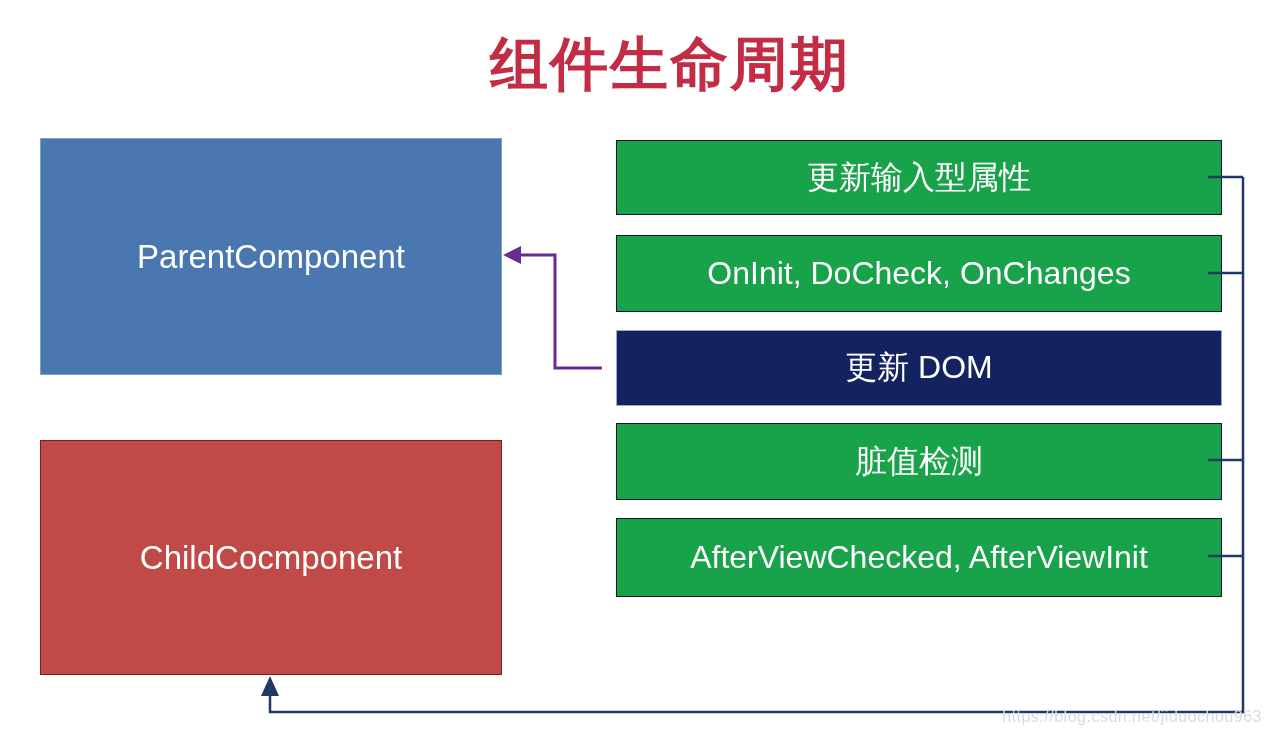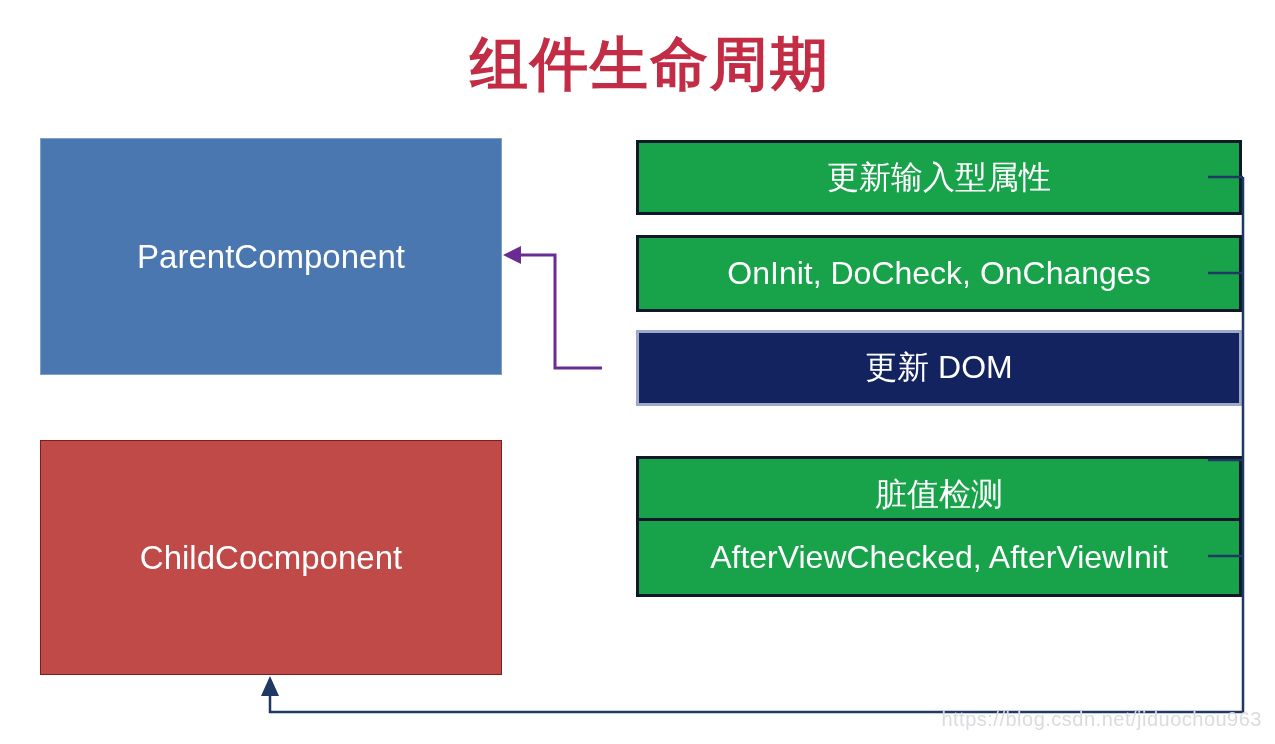--- a/index.html
+++ b/index.html
@@ -10,21 +10,21 @@
     height: 744px;
     background: #ffffff;
     overflow: hidden;
     font-family: "Liberation Sans", "DejaVu Sans", sans-serif;
   }
   .title {
     position: absolute;
     top: 26px;
     left: 470px;
     width: 400px;
-    text-align: left;
+    text-align: center;
     font-size: 58px;
     font-weight: 800;
     letter-spacing: 2px;
     color: #C22C44;
     white-space: nowrap;
   }
   .box {
     position: absolute;
     display: flex;
     align-items: center;
@@ -37,43 +37,43 @@
     left: 40px; top: 138px; width: 462px; height: 237px;
     background: #4A77AF;
     border: 1px solid #7E9FC9;
   }
   .child-box {
     left: 40px; top: 440px; width: 462px; height: 235px;
     background: #BF4A48;
     border: 1px solid #7f1d1d;
   }
   .stage {
-    left: 636px;
+    left: 616px;
     width: 606px;
     font-size: 32px;
     background: #18A34B;
-    border: 3px solid #0f172a;
+    border: 1px solid #0f172a;
   }
   .stage-1 { top: 140px; height: 75px; }
   .stage-2 { top: 235px; height: 77px; }
   .stage-3 { top: 330px; height: 76px; background: #122360; border-color: #9FA8C8; justify-content: center; }
-  .stage-4 { top: 423px; height: 77px; margin-top: 33px; }
+  .stage-4 { top: 423px; height: 77px; }
   .stage-5 { top: 518px; height: 79px; }
   .connector-layer {
     position: absolute;
     left: 0; top: 0;
     width: 1275px;
     height: 744px;
     pointer-events: none;
   }
   .watermark {
     position: absolute;
     top: 708px;
     right: 13px;
-    font-size: 20px;
+    font-size: 16px;
     color: #D9DBDF;
     letter-spacing: 0.5px;
   }
 </style>
 </head>
 <body>
 
 <main class="canvas">
 
   <h1 class="title">组件生命周期</h1>

